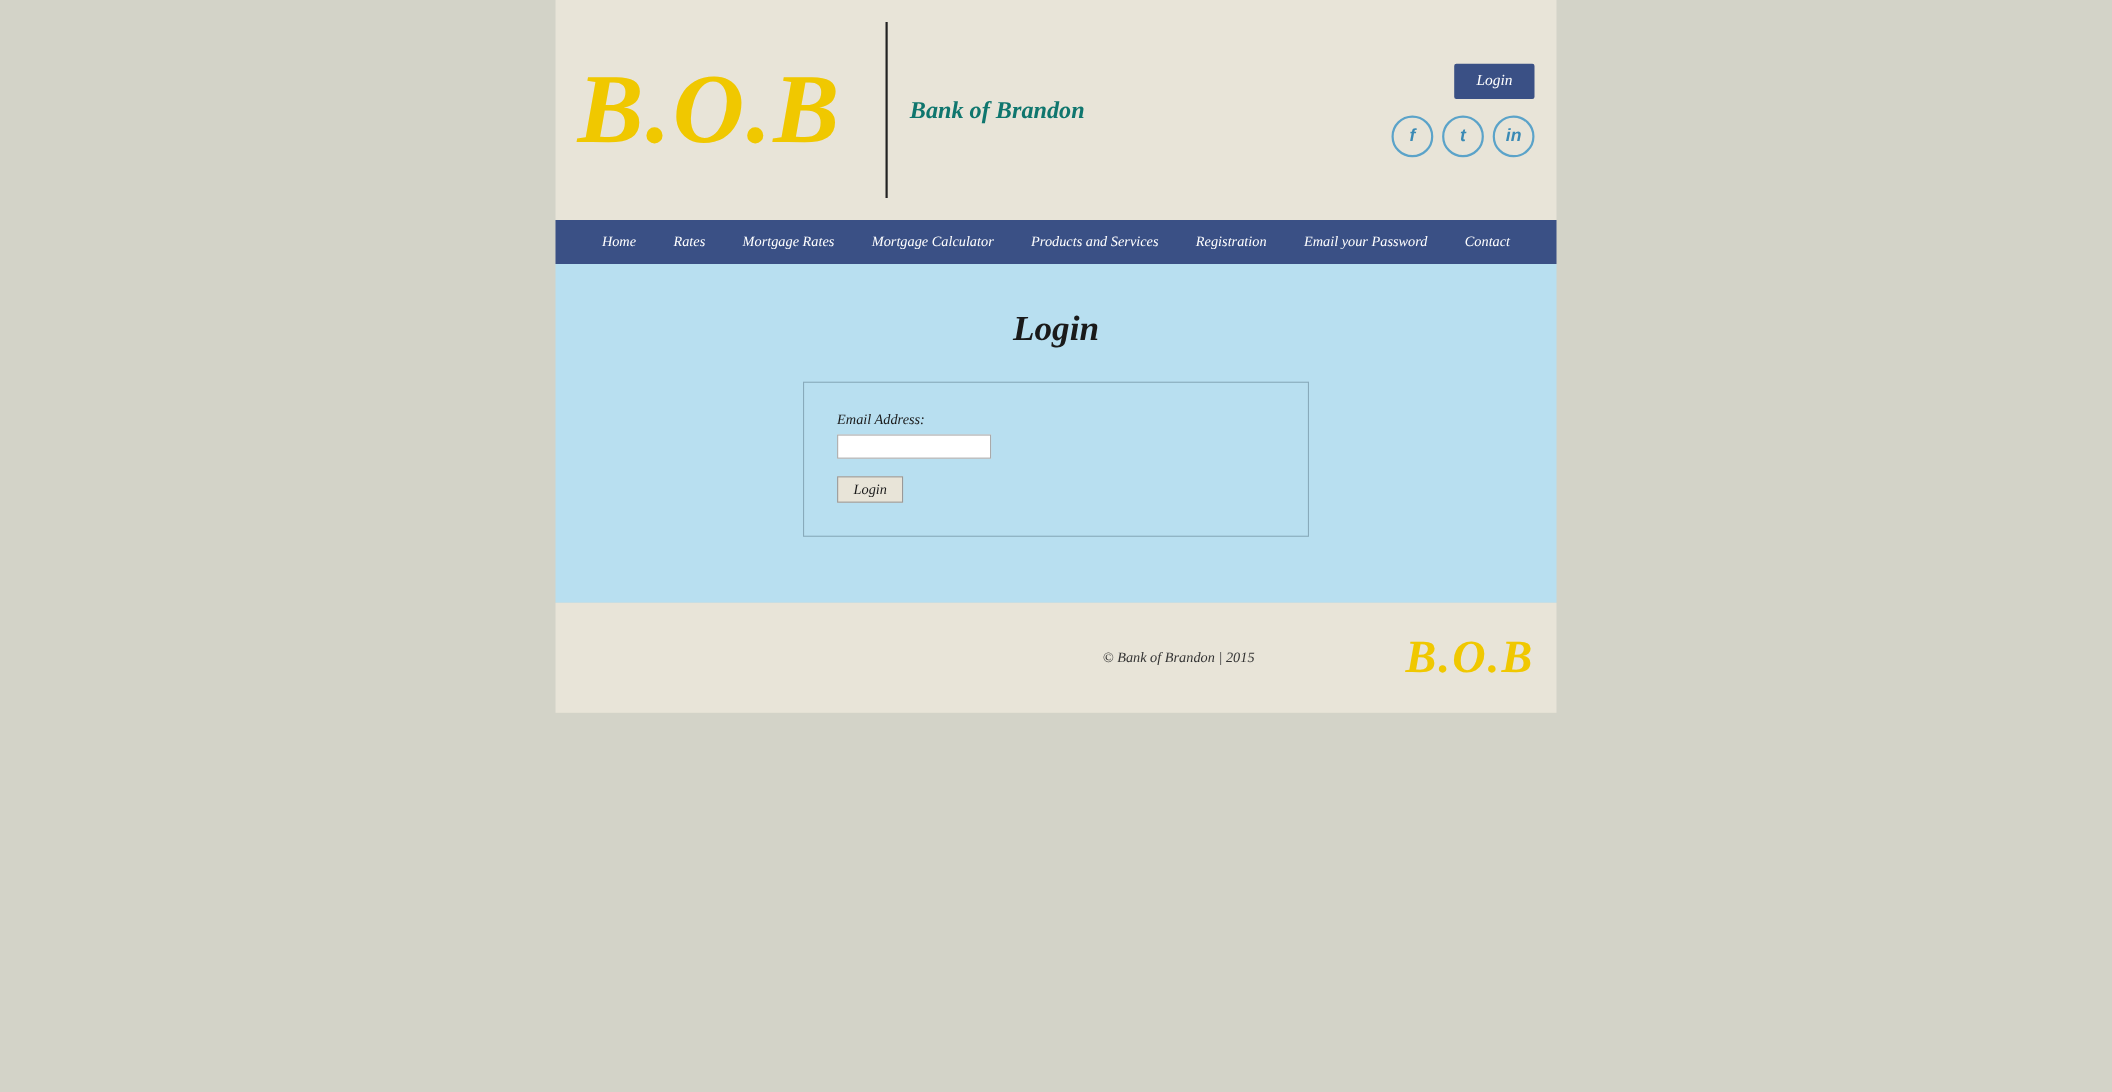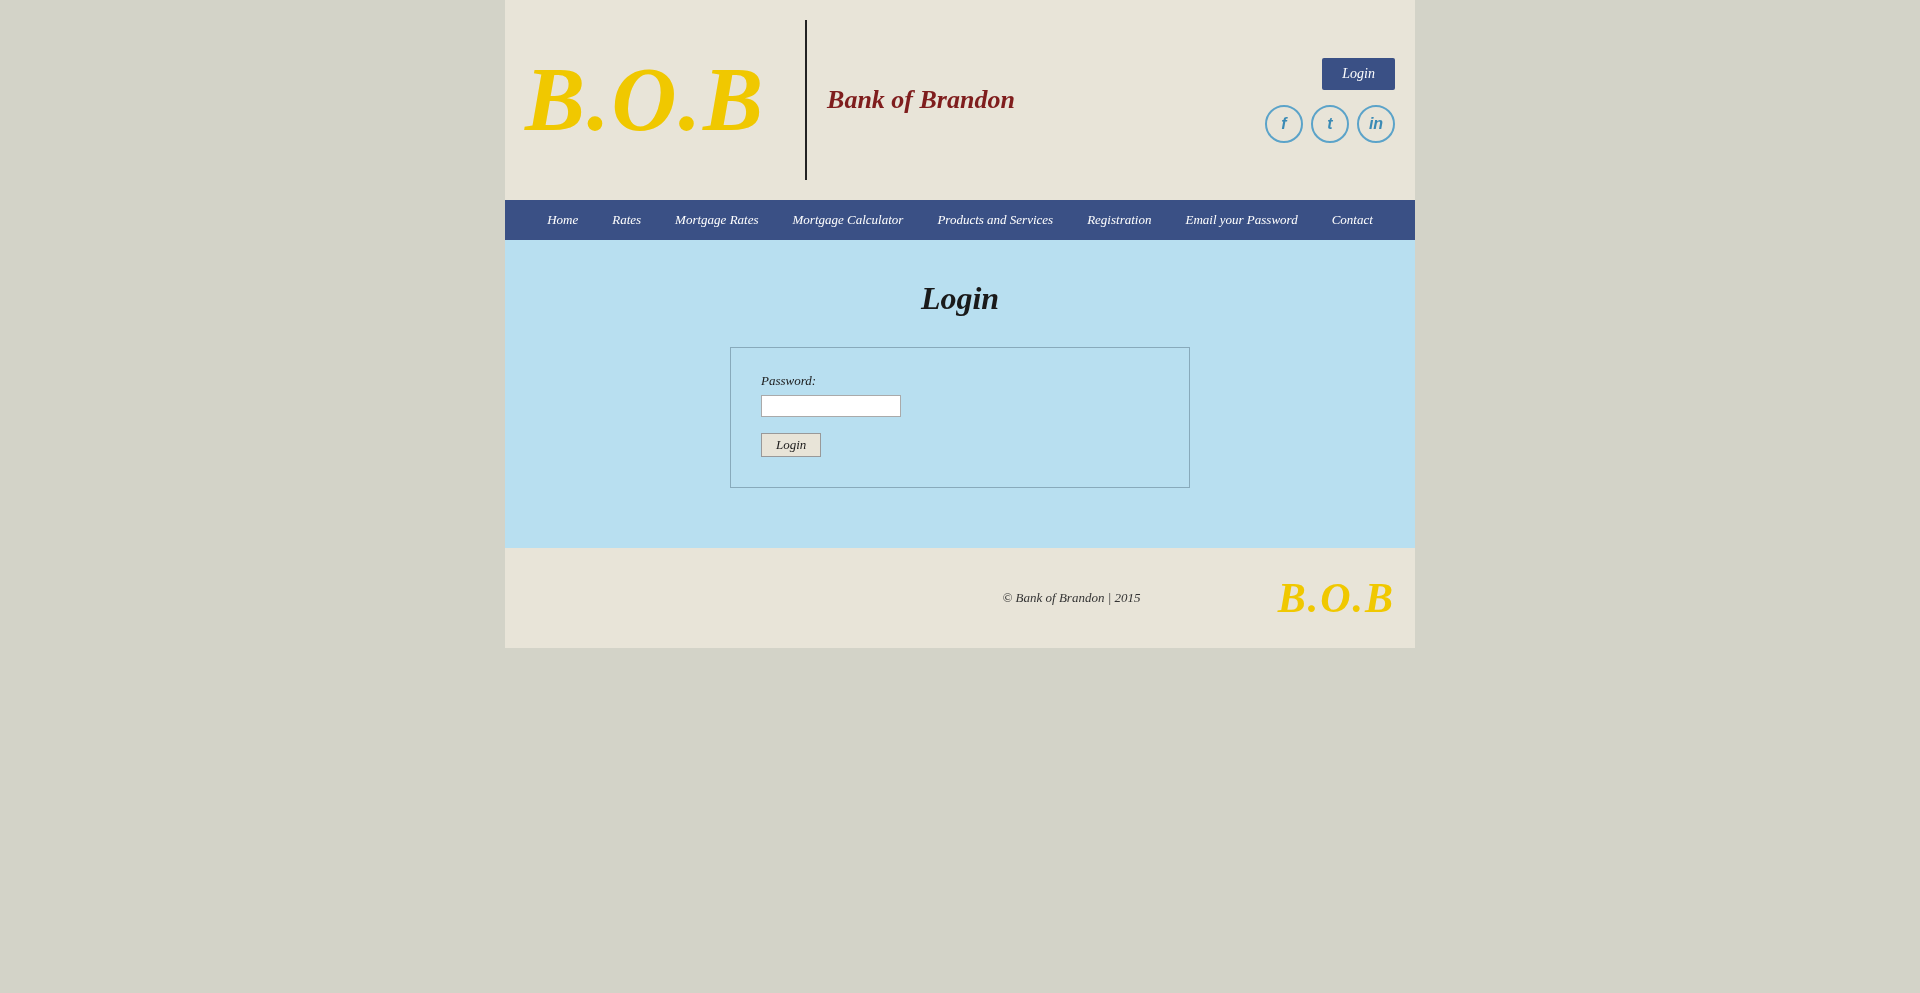--- a/index.html
+++ b/index.html
@@ -43,23 +43,23 @@
     }
 
     .header-divider {
       width: 2px;
       height: 160px;
       background-color: #222;
       margin: 0 20px;
     }
 
     .bank-name {
-      font-size: 26px;
-      font-weight: bold;
-      color: #7f1d1d;
+      font-size: 22px;
+      font-weight: bold;
+      color: #0f766e;
       font-family: Georgia, serif;
     }
 
     .header-right {
       display: flex;
       flex-direction: column;
       align-items: flex-end;
       gap: 15px;
     }
 
@@ -231,22 +231,22 @@
     <a class="nav-item">Registration</a>
     <a class="nav-item">Email your Password</a>
     <a class="nav-item">Contact</a>
   </nav>
 
   <div class="main-content">
     <h1 class="page-title">Login</h1>
 
     <div class="login-form-container">
       <div class="form-section">
-        <label class="form-label">Password:</label>
-        <input class="form-input" type="password" style="">
+        <label class="form-label">Email Address:</label>
+        <input class="form-input" type="text" style="">
       </div>
       <button class="submit-btn">Login</button>
     </div>
   </div>
 
   <div class="footer">
     <div style="flex:1"></div>
     <div class="footer-copyright">© Bank of Brandon | 2015</div>
     <div class="footer-logo">B.O.B</div>
   </div>

